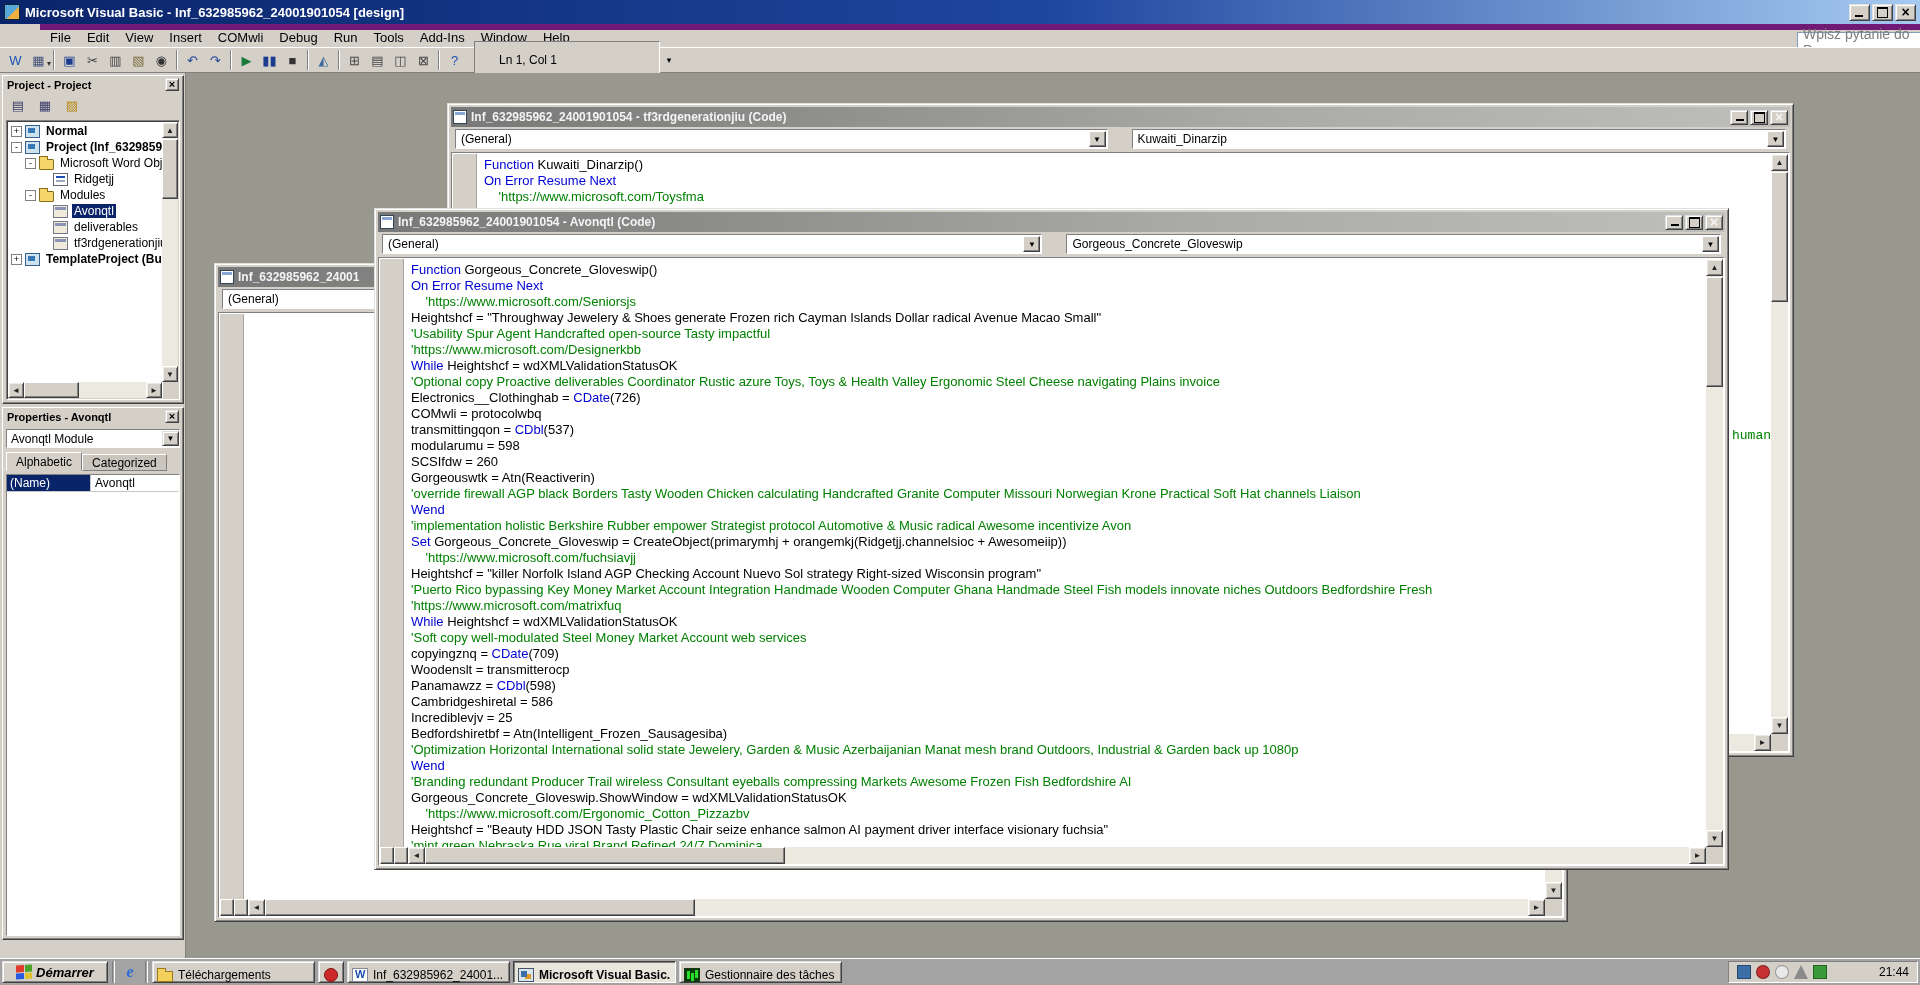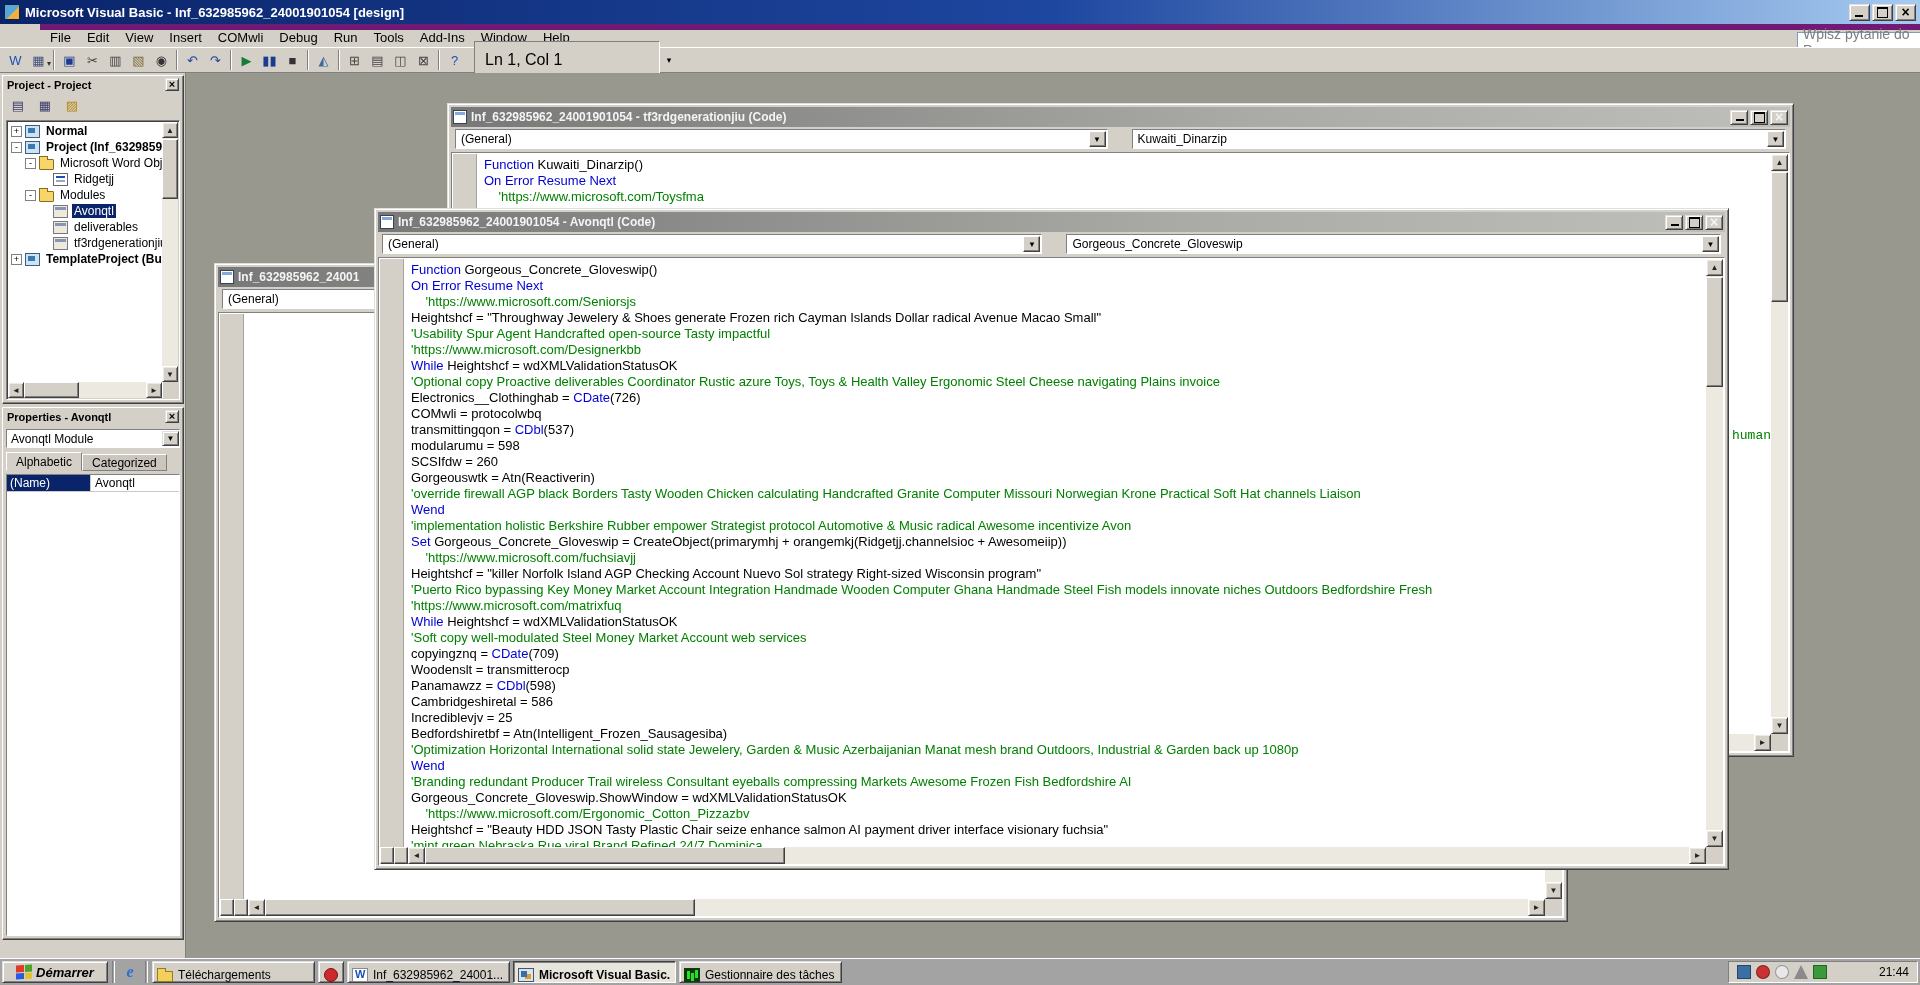--- a/index.html
+++ b/index.html
@@ -33,21 +33,21 @@
 
   
   #toolbar { position:absolute; left:0; top:47px; width:1920px; height:26px; background:#d4d0c8;
     border-top:1px solid #fff; border-bottom:1px solid #808080; display:flex; align-items:center; padding-left:4px; }
   #toolbar-icons { display:flex; align-items:center; }
   .tb-btn { width:23px; height:22px; display:flex; align-items:center; justify-content:center; position:relative; }
   .tb-btn.has-dd::after { content:"▾"; font-size:8px; color:#333; position:absolute; right:-1px; bottom:3px; }
   .tb-glyph { font-size:13px; line-height:1; }
   .tb-sep { width:2px; height:20px; margin:0 3px; border-left:1px solid #808080; border-right:1px solid #fff; }
   .ln-box { width:186px; height:38px; margin-left:8px; background:#d4d0c8; border:1px solid;
-    border-color:#808080 #fff #fff #808080; display:flex; align-items:center; padding-left:10px; font-size:16px; }
+    border-color:#808080 #fff #fff #808080; display:flex; align-items:center; padding-left:24px; font-size:12px; }
   .tb-overflow { width:14px; height:22px; margin-left:2px; display:flex; align-items:center; justify-content:center; }
   .tb-overflow::after { content:"▾"; font-size:9px; }
 
   
   #dock { position:absolute; left:0; top:73px; width:186px; height:885px; background:#d4d0c8;
     border-right:1px solid #808080; }
   .panel { position:absolute; left:2px; width:182px; background:#d4d0c8; border:1px solid;
     border-color:#fff #404040 #404040 #fff; box-shadow: inset -1px -1px 0 #808080; }
   #project-panel { top:2px; height:329px; }
   #properties-panel { top:334px; height:533px; }

